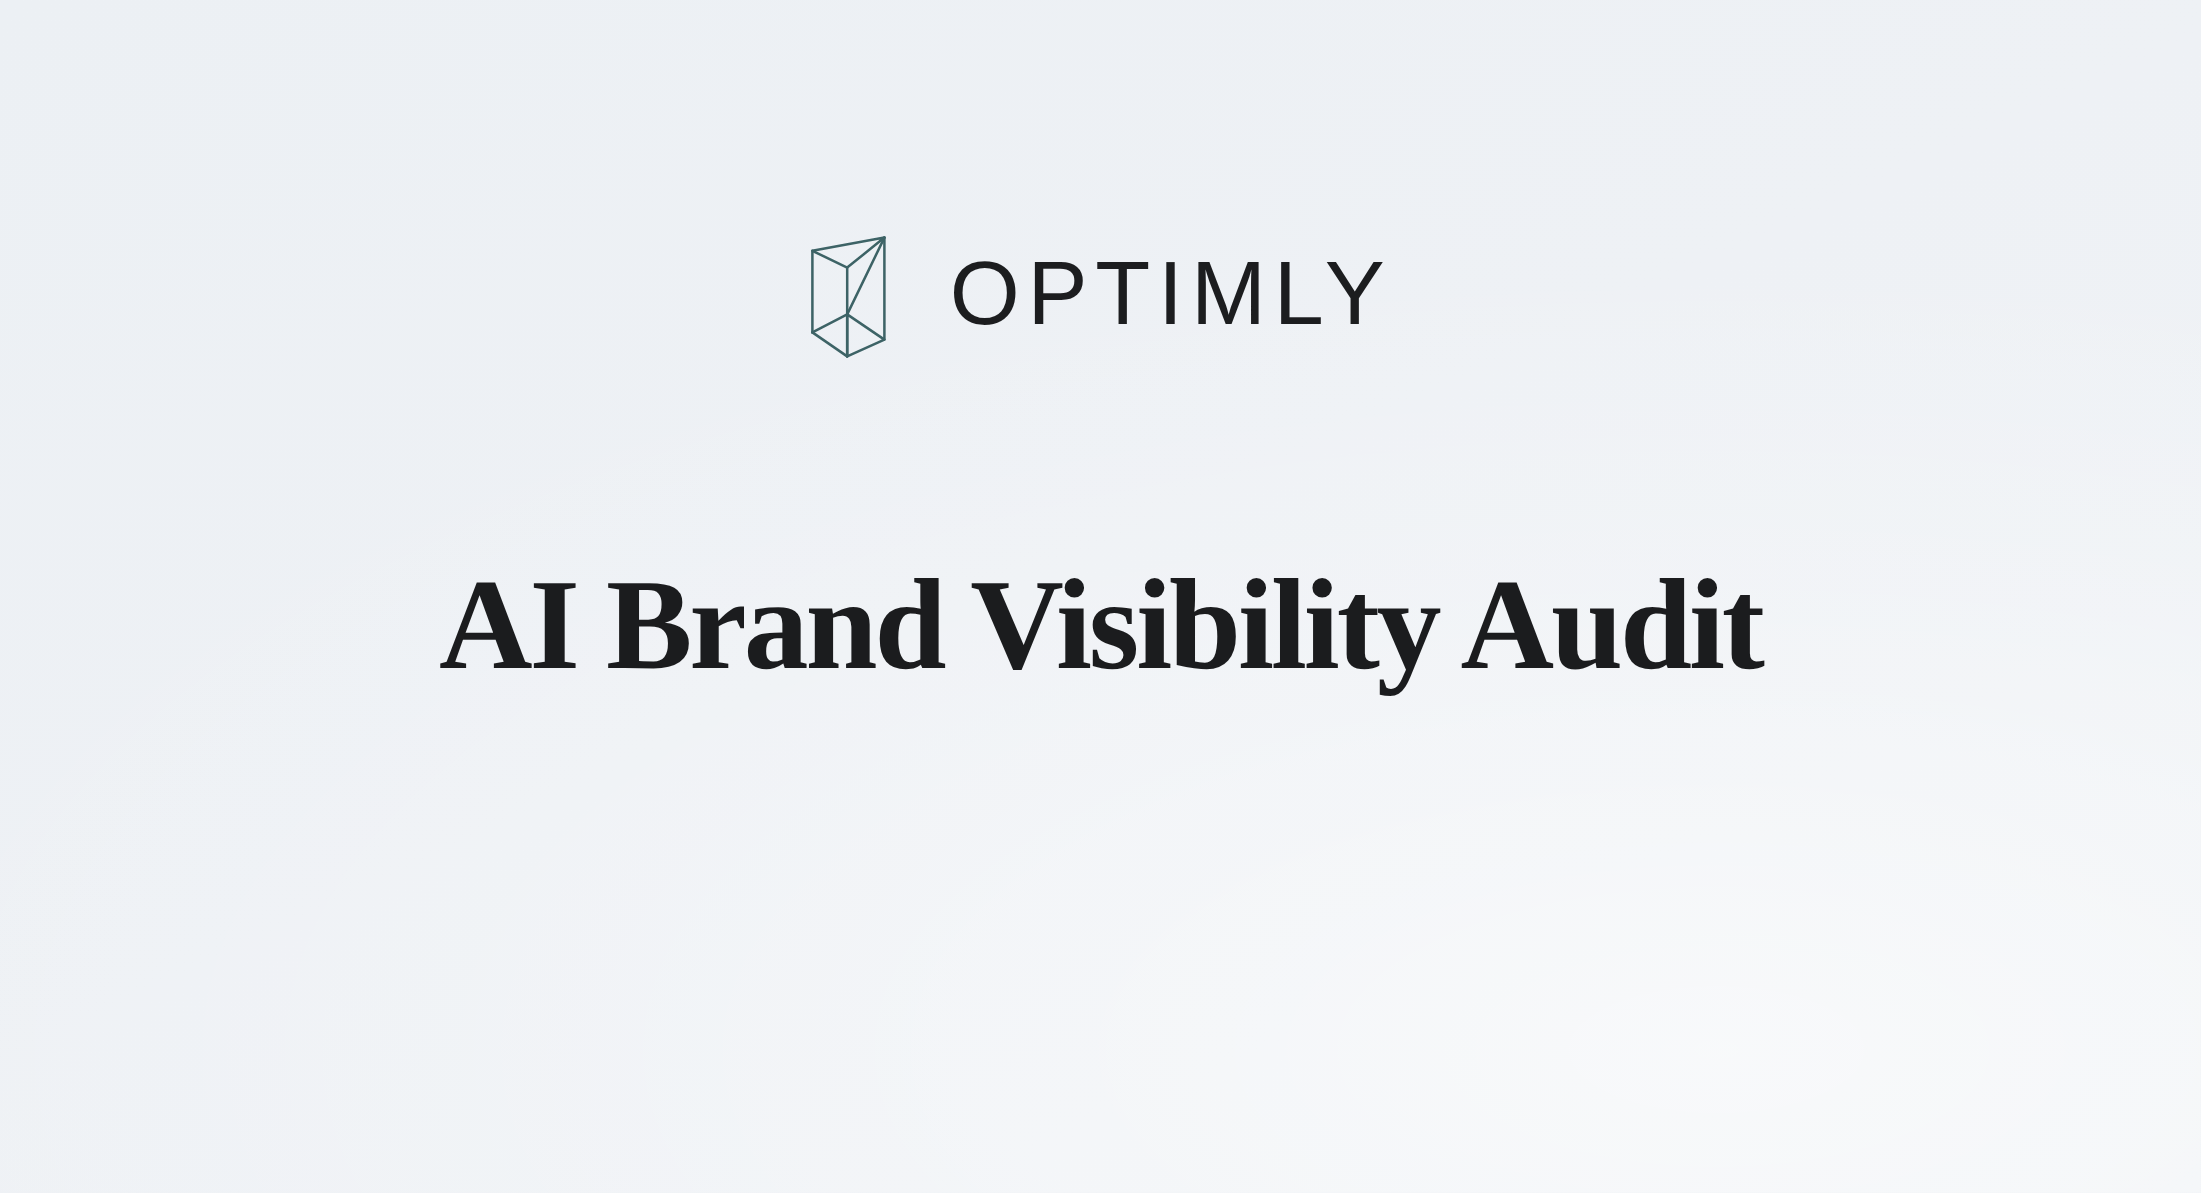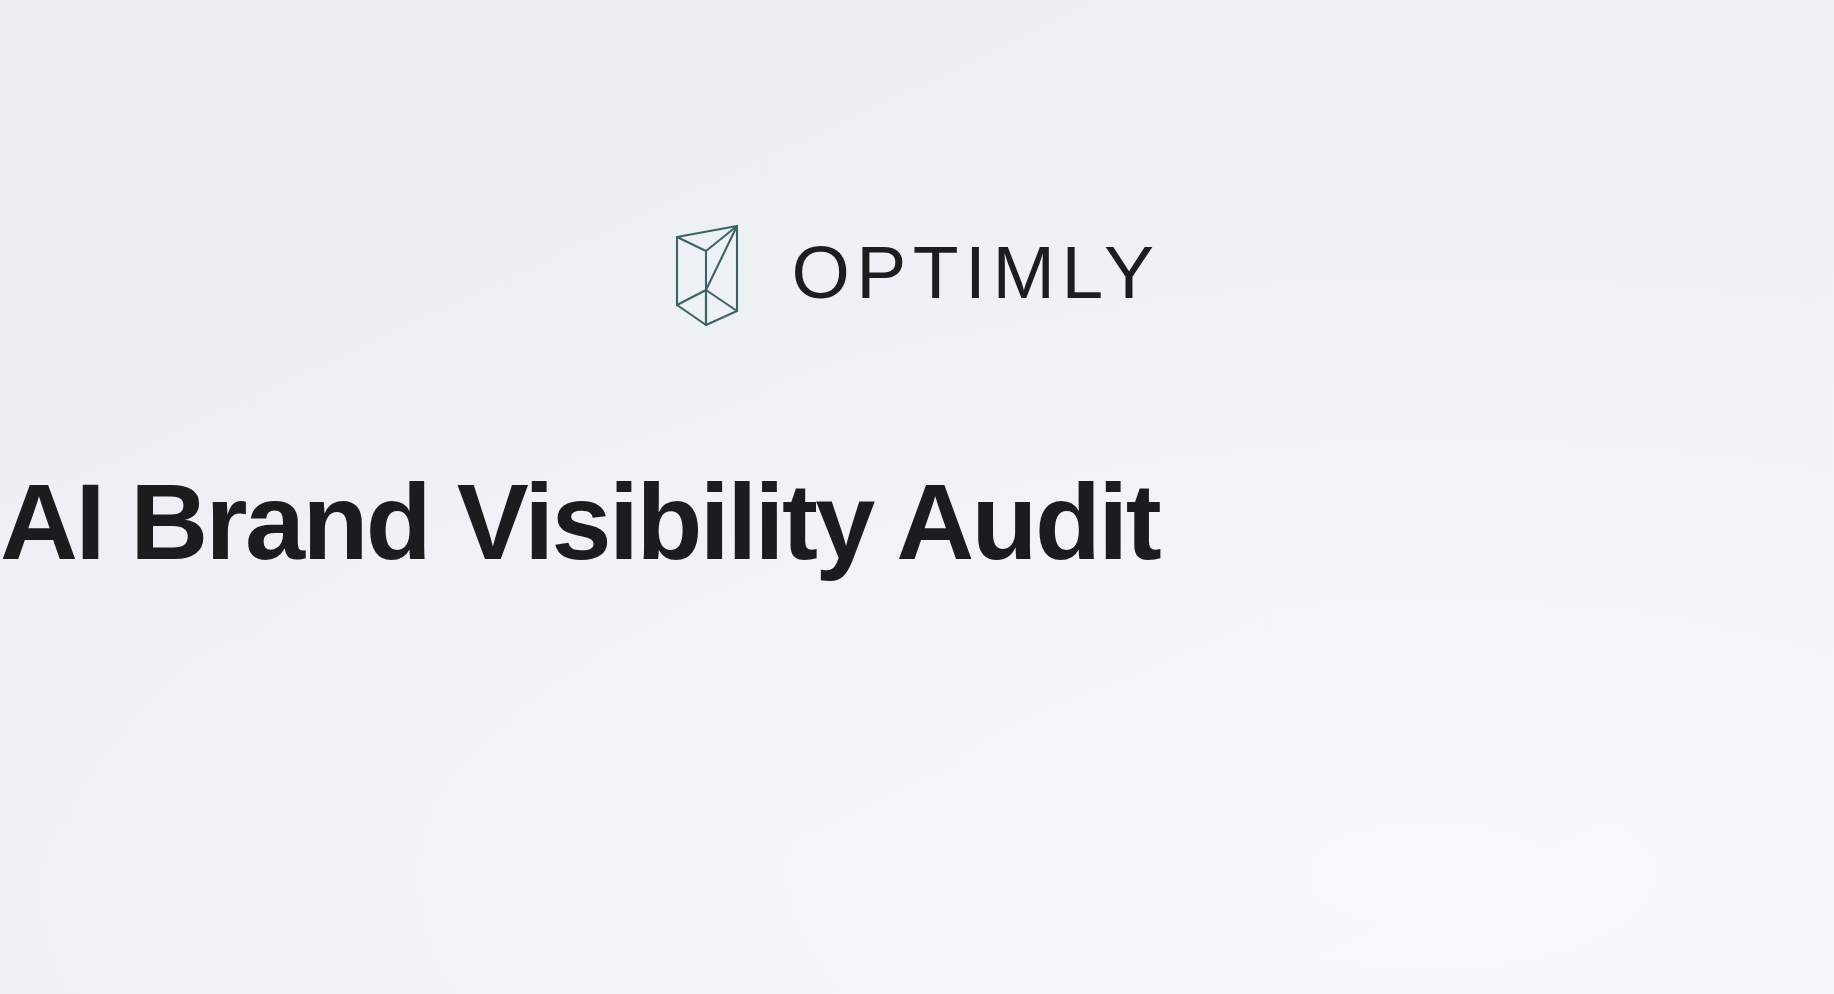--- a/index.html
+++ b/index.html
@@ -29,21 +29,21 @@
         rgba(255,255,255,0.00) 72%),
       linear-gradient(155deg, #ecf0f4 0%, #eef1f5 48%, #f0f3f6 100%);
     overflow: hidden;
   }
 
   
   .logo-lockup {
     position: absolute;
     left: 0;
     right: 0;
-    top: 212px;
+    top: 184px;
     display: flex;
     align-items: center;
     justify-content: center;
     gap: 44px;
   }
 
   .logo-mark {
     display: block;
     width: 74px;
     height: 116px;
@@ -60,21 +60,22 @@
     white-space: nowrap;
     transform: translateY(2px);
   }
 
   
   .headline {
     position: absolute;
     left: 0;
     right: 0;
     top: 392px;
-    font-family: Liberation Sans, sans-serif;
+    text-align: center;
+    font-family: Liberation Serif, serif;
     font-size: 108px;
     font-weight: 700;
     letter-spacing: -2.6px;
     line-height: 1.08;
     color: #1b1c1e;
     white-space: nowrap;
     -webkit-font-smoothing: antialiased;
   }
 </style>
 </head>

